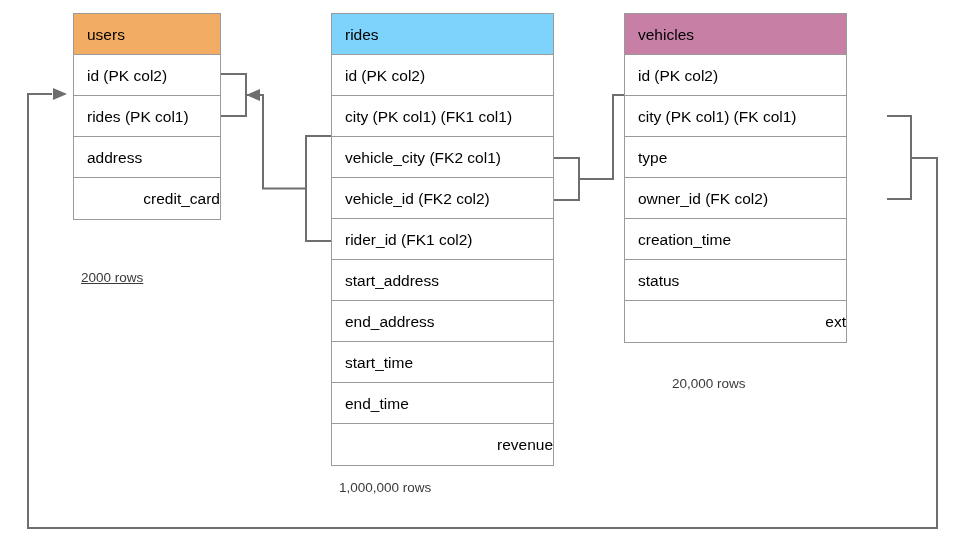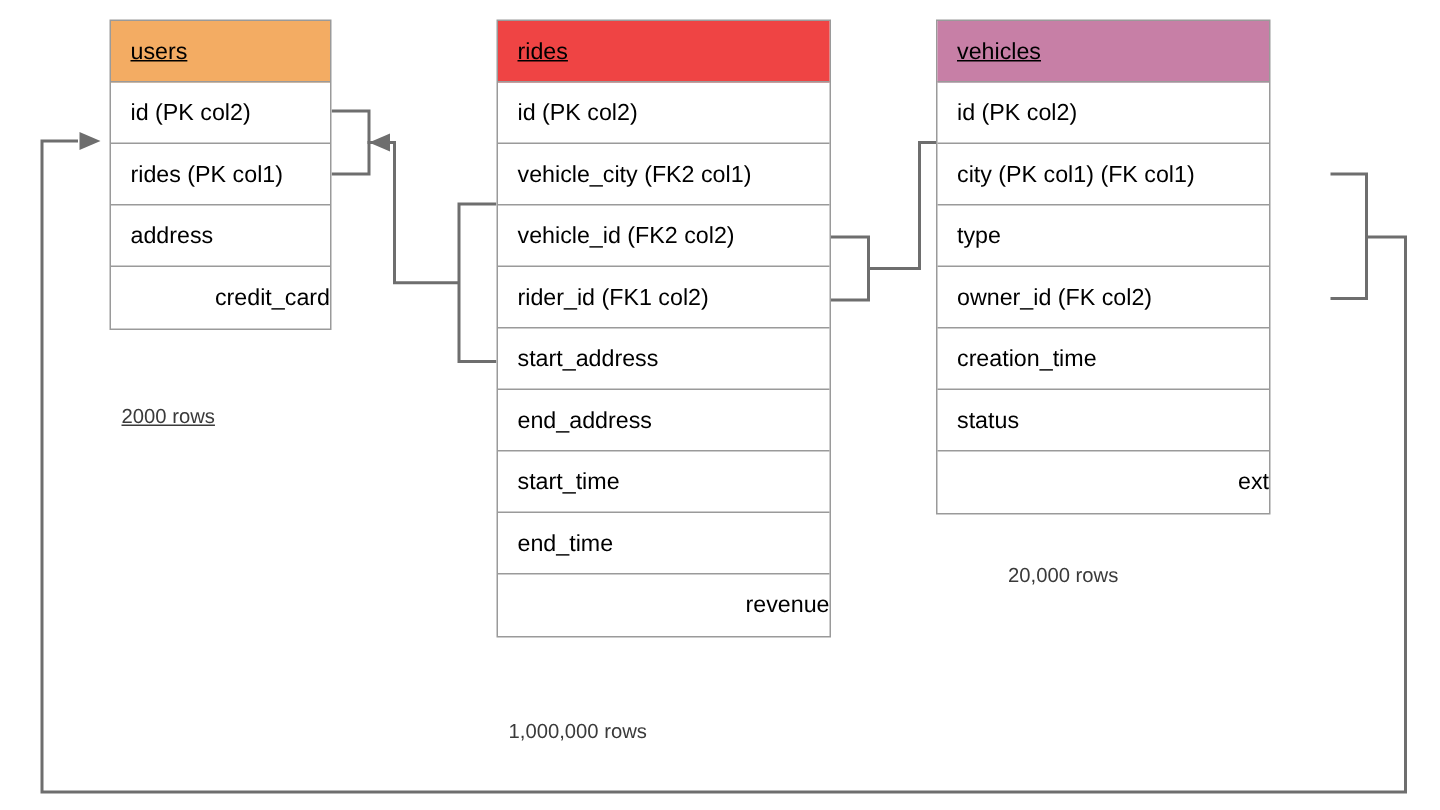--- a/index.html
+++ b/index.html
@@ -24,21 +24,20 @@
   .er-header {
     box-sizing: border-box;
     height: 41px;
     line-height: 41px;
     padding: 0 0 0 13px;
     font-size: 15.5px;
     color: #000000;
     border-bottom: 1px solid #9a9a9a;
     white-space: nowrap;
     overflow: hidden;
-    text-decoration: underline;
   }
   .er-row {
     box-sizing: border-box;
     height: 41px;
     line-height: 41px;
     padding: 0 0 0 13px;
     font-size: 15.5px;
     color: #000000;
     border-bottom: 1px solid #9a9a9a;
     white-space: nowrap;
@@ -104,22 +103,23 @@
   <div class="er-table" style="left:73px; top:13px; width:148px;">
     <div class="er-header" style="background:#F3AC63;">users</div>
     <div class="er-row">id (PK col2)</div>
     <div class="er-row">rides (PK col1)</div>
     <div class="er-row">address</div>
     <div class="er-row">credit_card</div>
   </div>
   <div class="row-count" style="left:81px; top:270px;text-decoration:underline;">2000 rows</div>
 
   <div class="er-table" style="left:331px; top:13px; width:223px;">
-    <div class="er-header" style="background:#ef4444;">rides</div>
+    <div class="er-header" style="background:#7dd3fc;">rides</div>
     <div class="er-row">id (PK col2)</div>
+    <div class="er-row">city (PK col1) (FK1 col1)</div>
     <div class="er-row">vehicle_city (FK2 col1)</div>
     <div class="er-row">vehicle_id (FK2 col2)</div>
     <div class="er-row">rider_id (FK1 col2)</div>
     <div class="er-row">start_address</div>
     <div class="er-row">end_address</div>
     <div class="er-row">start_time</div>
     <div class="er-row">end_time</div>
     <div class="er-row">revenue</div>
   </div>
   <div class="row-count" style="left:339px; top:480px;">1,000,000 rows</div>

